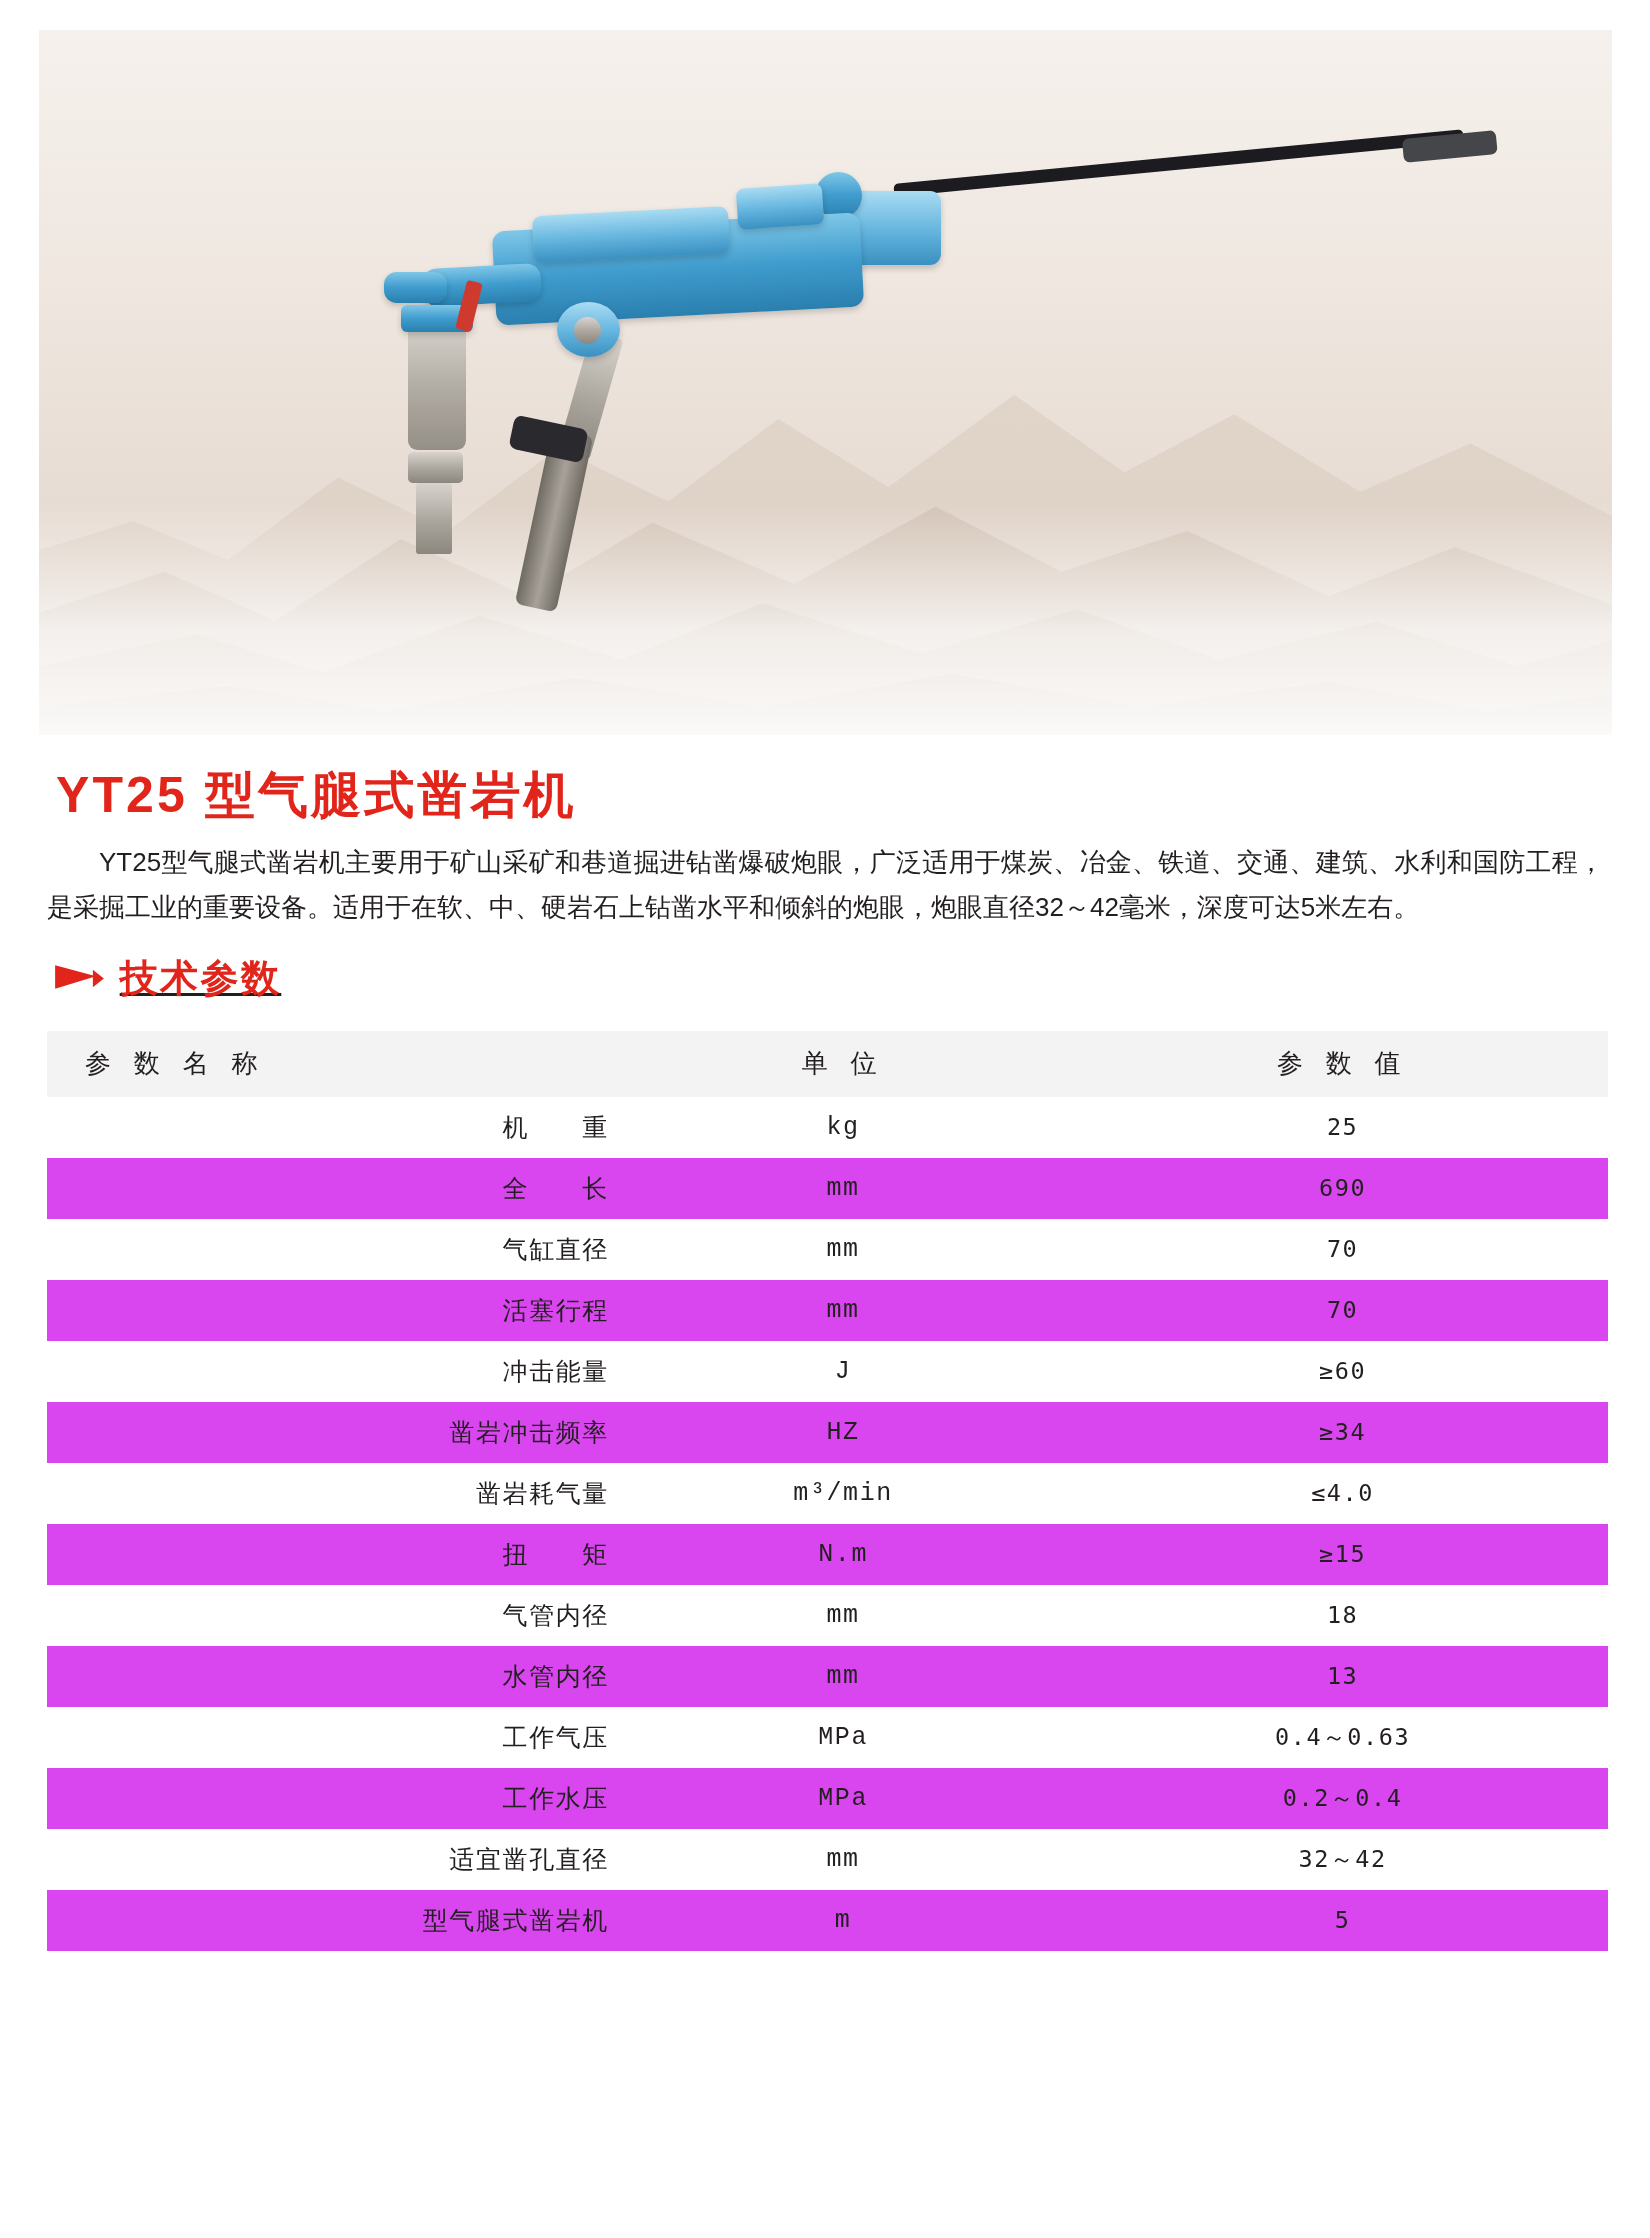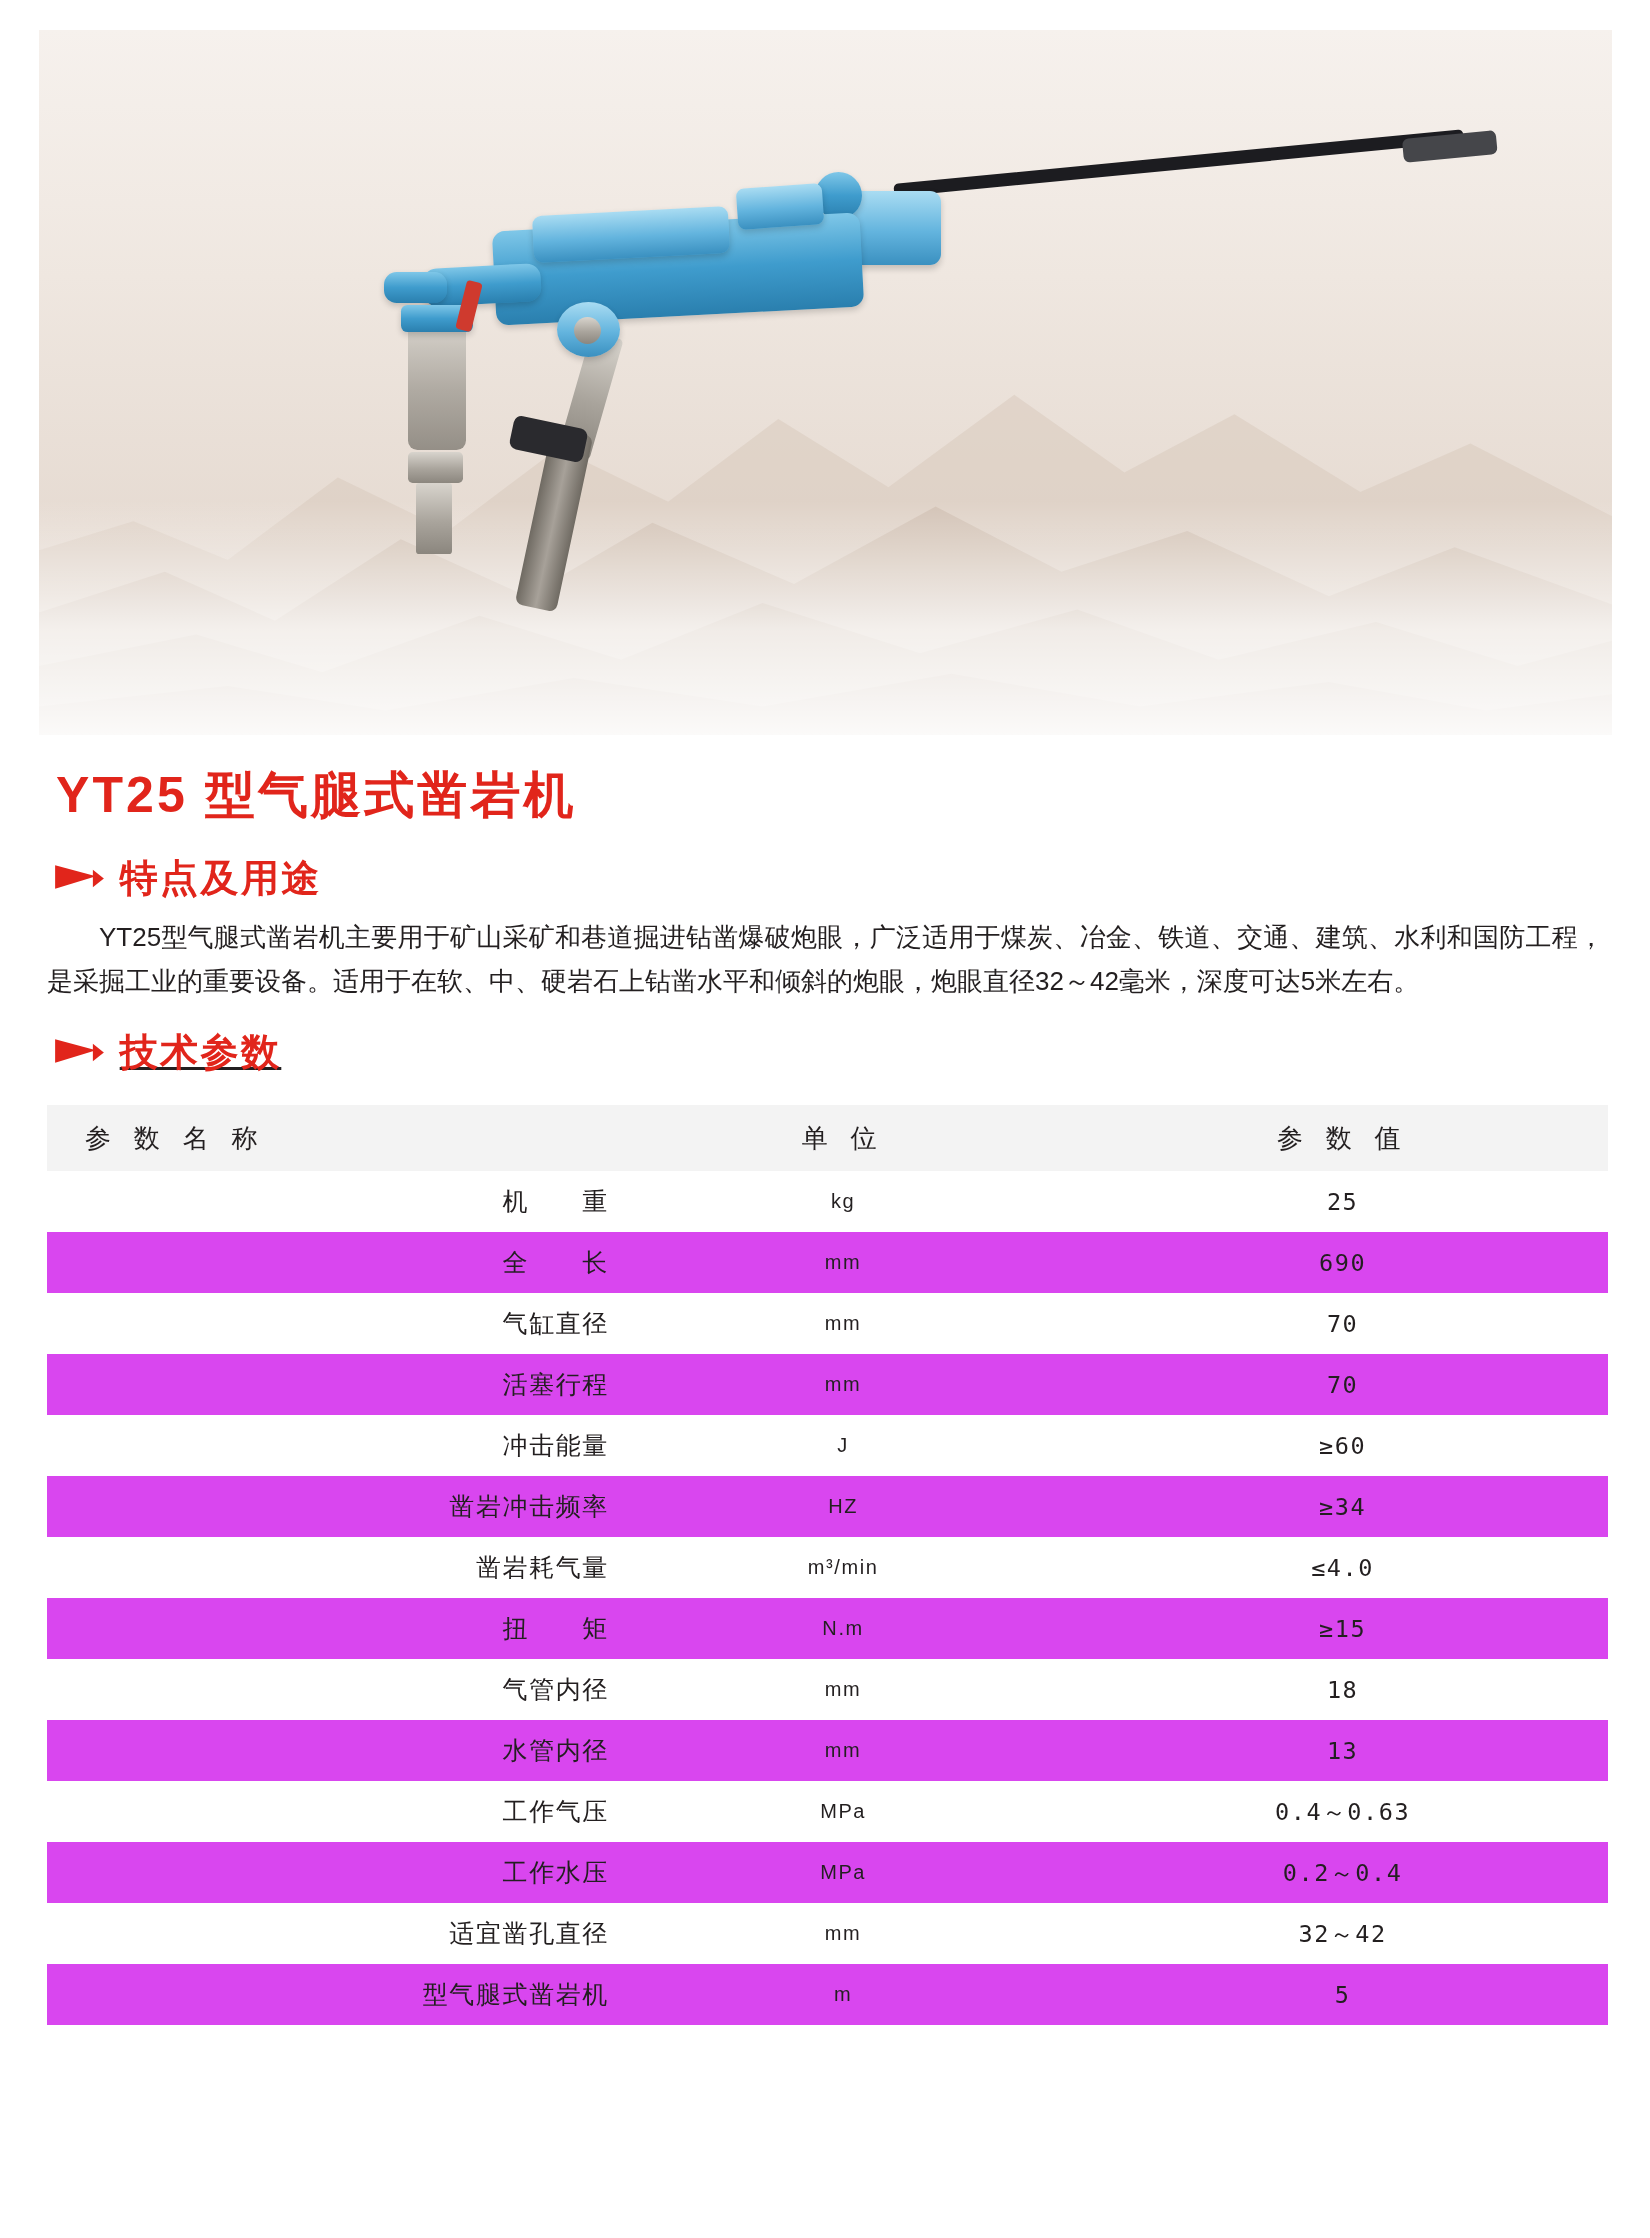--- a/index.html
+++ b/index.html
@@ -100,21 +100,21 @@
     color:#231f20;
   }
   table.spec thead th{
     height:66px;
     letter-spacing:7.8px;
     font-size:26px;
   }
   table.spec tr.alt{background:#d946ef;}
   table.spec thead tr{background:#f3f3f3;}
   .c-name{width:36%;padding-left:38px !important;text-align:right;letter-spacing:1.6px;}
-  .c-unit{width:30%;text-align:center;font-family:Liberation Sans, sans-serif;font-size:20px;letter-spacing:1.6px;}
+  .c-unit{width:30%;text-align:center;font-family:Liberation Mono, monospace;font-size:25px;letter-spacing:1.6px;}
   .c-val{width:34%;text-align:center;font-family:"DejaVu Sans Mono","Liberation Mono",monospace;font-size:23.5px;letter-spacing:1.6px;}
   thead .c-name,thead .c-unit,thead .c-val{font-family:Liberation Sans, sans-serif;}
   thead .c-name{padding-left:38px !important;text-align:left;}
 </style>
 </head>
 <body>
 
 <div class="page">
 
   <div class="hero">
@@ -152,27 +152,20 @@
       <div class="hose" style="left:235px;top:282px;width:42px;height:180px;transform:rotate(12deg);"></div>
       <div style="position:absolute;left:213px;top:274px;width:75px;height:34px;background:#2a2a2e;border-radius:7.8px;transform:rotate(12deg);"></div>
 
       <div class="blue light" style="left:259px;top:154px;width:63px;height:55px;border-radius:50%;"></div>
       <div class="steel" style="left:276px;top:169px;width:27px;height:27px;border-radius:50%;"></div>
     </div>
   </div>
 
   <h1 class="main-title">YT25 型气腿式凿岩机</h1>
 
-  <div class="section-head">
-    <svg class="arrow" viewBox="0 0 62 42">
-      <polygon points="0,4 52,18 0,34" fill="#e1251b"></polygon>
-      <polygon points="48,10 62,21 48,32" fill="#e1251b"></polygon>
-    </svg>
-    <span class="txt">特点及用途</span>
-  </div>
 
   <p class="body-text">YT25型气腿式凿岩机主要用于矿山采矿和巷道掘进钻凿爆破炮眼，广泛适用于煤炭、冶金、铁道、交通、建筑、水利和国防工程，是采掘工业的重要设备。适用于在软、中、硬岩石上钻凿水平和倾斜的炮眼，炮眼直径32～42毫米，深度可达5米左右。</p>
 
   <div class="section-head" style="text-decoration:underline;">
     <svg class="arrow" viewBox="0 0 62 42">
       <polygon points="0,4 52,18 0,34" fill="#e1251b"></polygon>
       <polygon points="48,10 62,21 48,32" fill="#e1251b"></polygon>
     </svg>
     <span class="txt">技术参数</span>
   </div>

